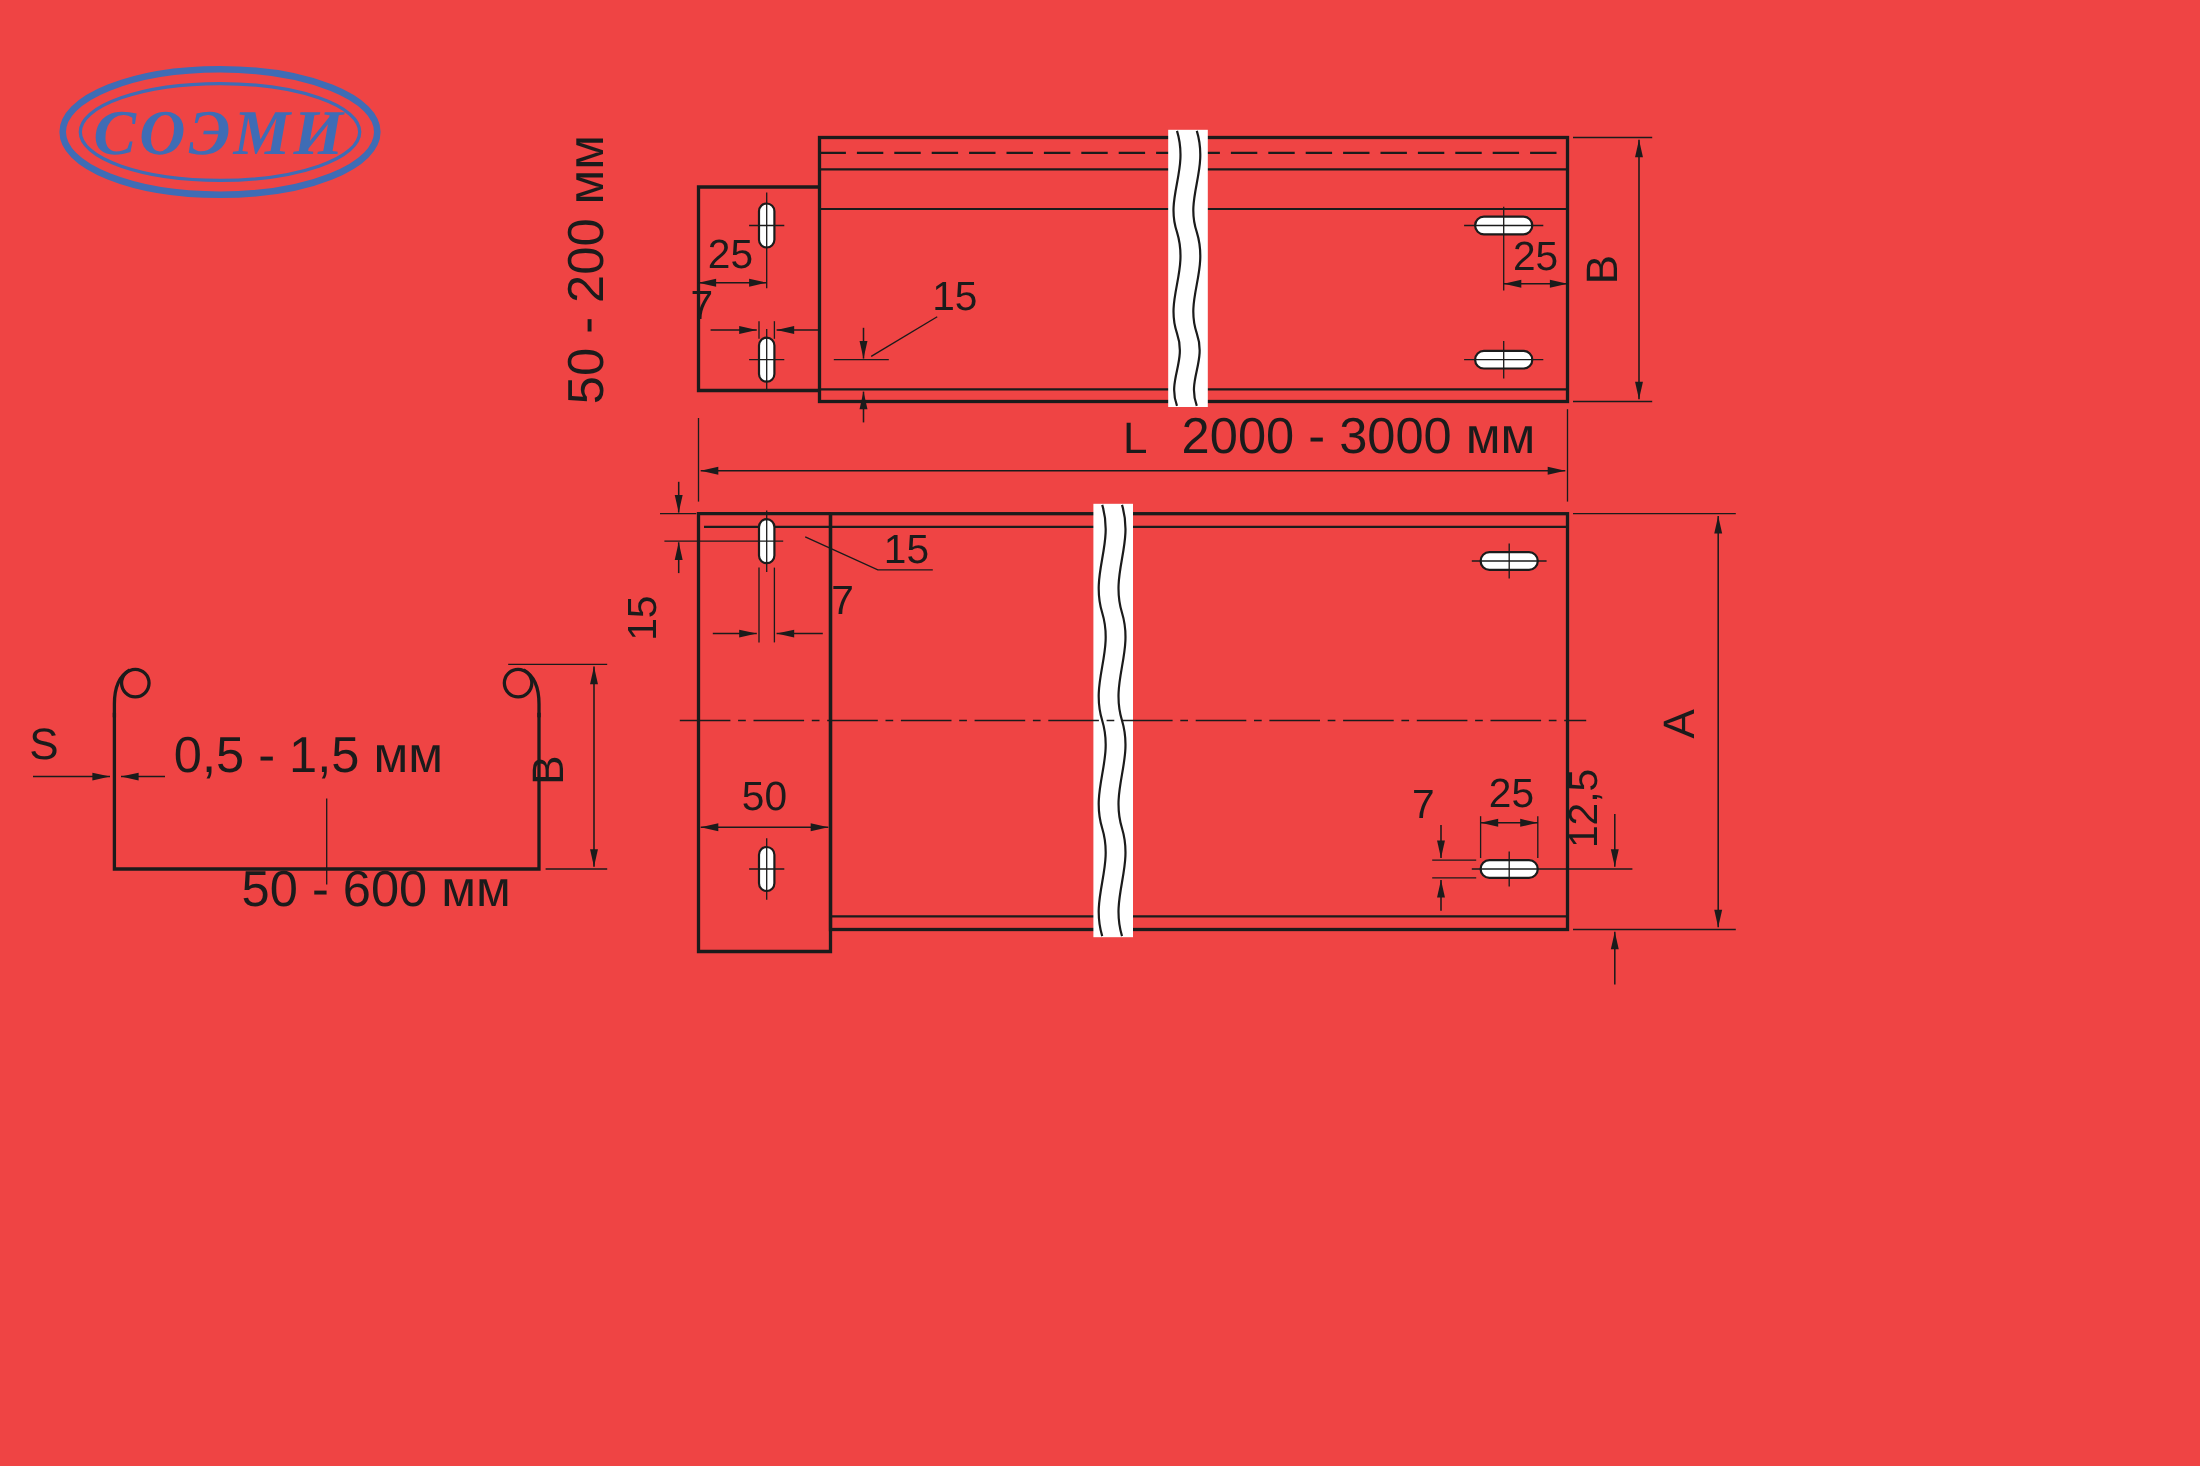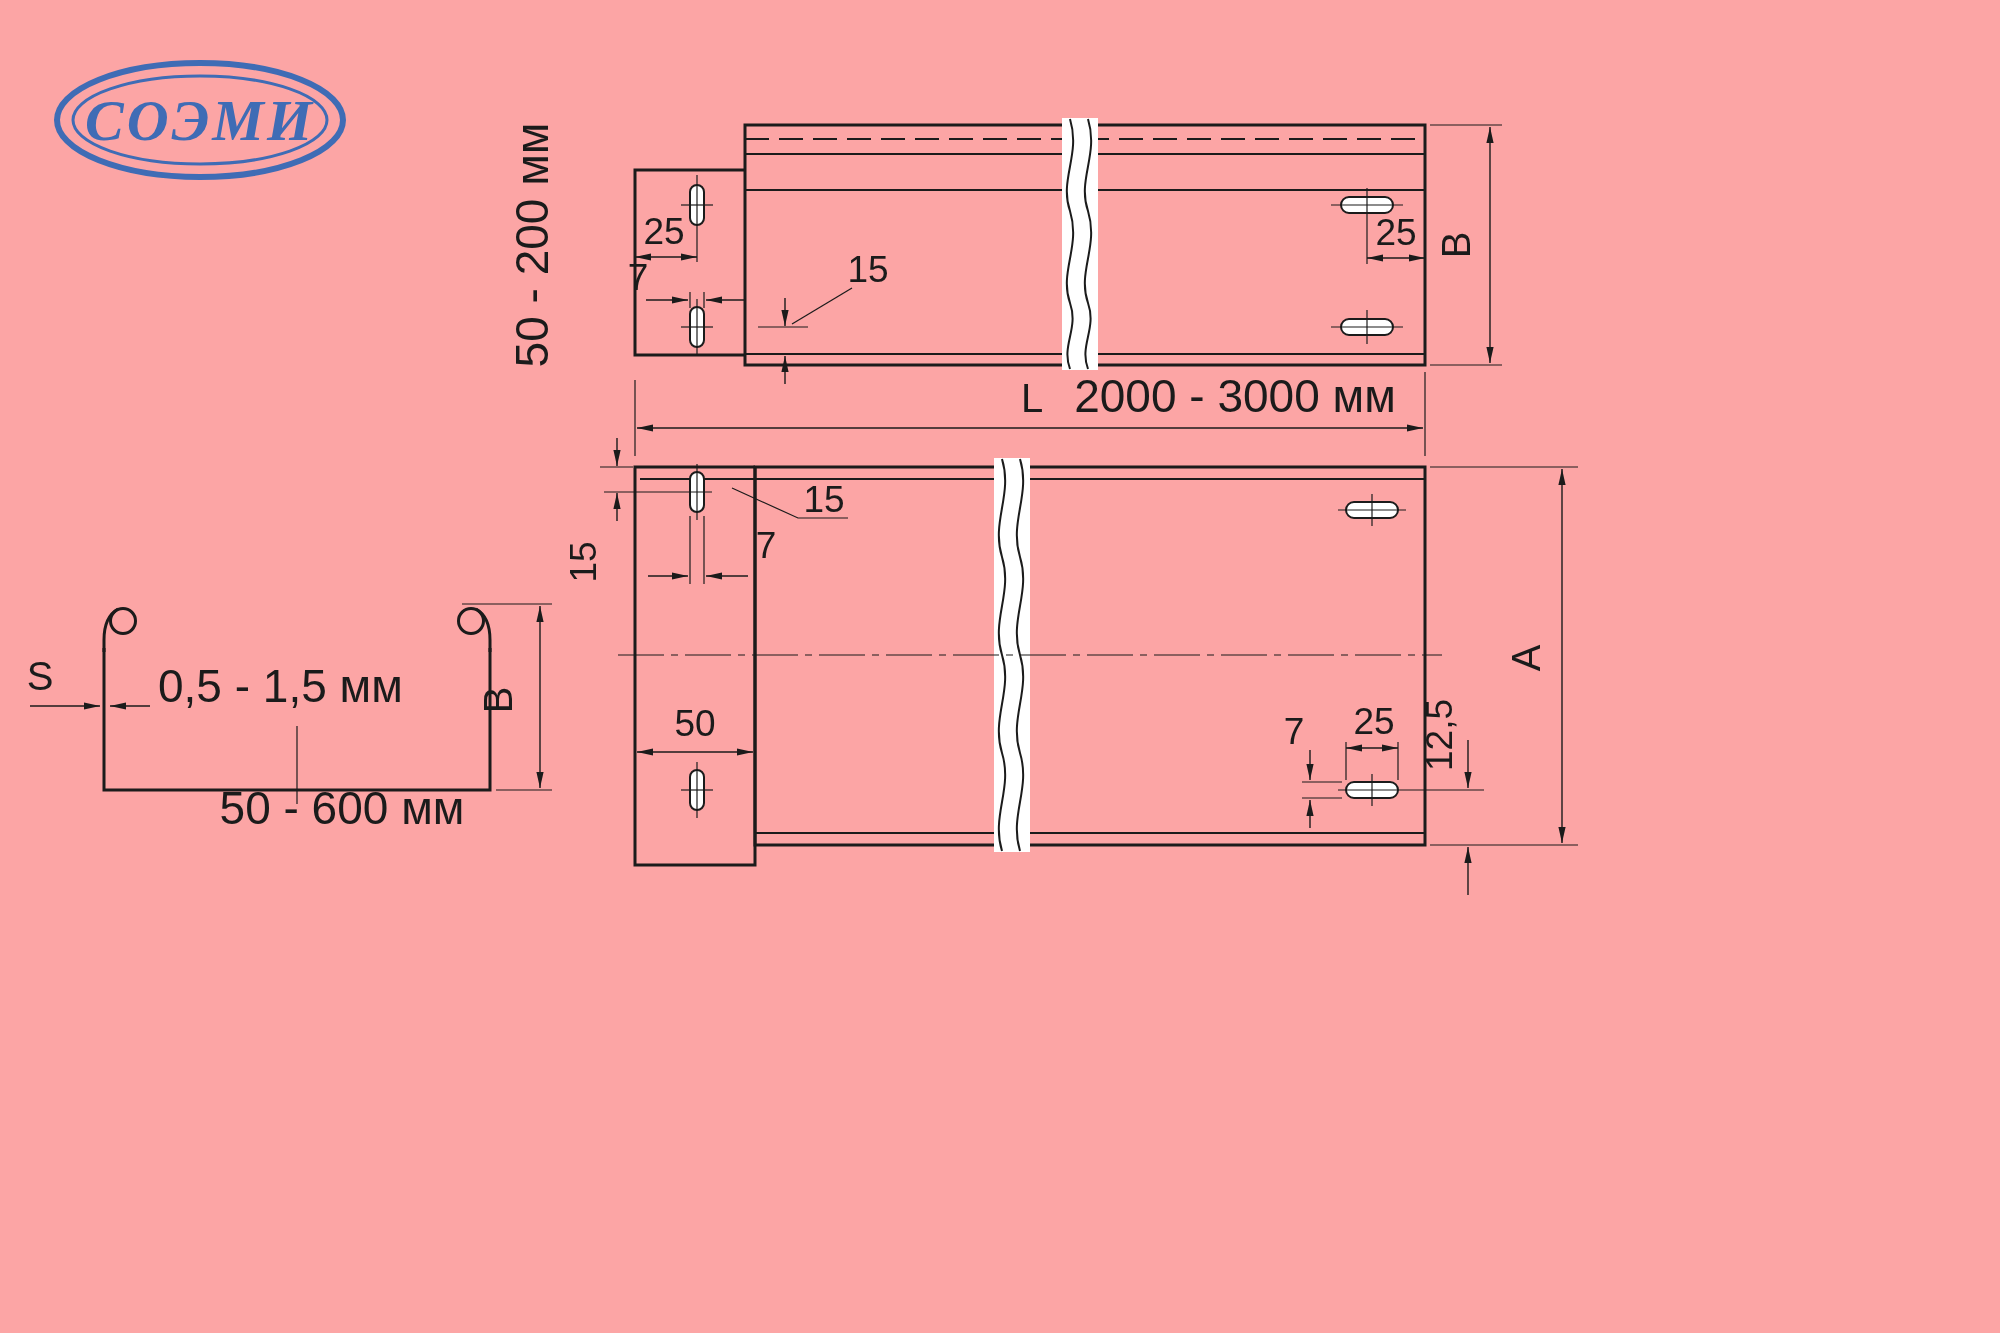--- a/index.html
+++ b/index.html
@@ -1,16 +1,16 @@
 <!DOCTYPE html>
 <html><head>
 <meta charset="utf-8">
 <style>
   html,body{margin:0;padding:0;background:#ffffff;}
-  .page{position:relative;width:2000px;height:1333px;background:#fca5a5;overflow:hidden;font-family:"Liberation Sans",sans-serif;}
+  .page{position:relative;width:2000px;height:1333px;background:#ef4444;overflow:hidden;font-family:"Liberation Sans",sans-serif;}
   .page svg{position:absolute;left:0;top:0;}
   text{fill:#1b1b1b;font-family:"Liberation Sans",sans-serif;}
   .dim-num{font-size:37px;}
   .dim-big{font-size:46px;}
   .dim-letter{font-size:40px;}
   .logo-text{font-family:"Liberation Serif",serif;font-style:italic;font-weight:bold;font-size:58px;fill:#3f6cb5;letter-spacing:3px;}
   .outline{stroke:#1b1b1b;stroke-width:3;fill:none;stroke-linejoin:miter;}
   .inner{stroke:#1b1b1b;stroke-width:2;fill:none;}
   .thin{stroke:#1b1b1b;stroke-width:1.2;fill:none;}
   .dim{stroke:#1b1b1b;stroke-width:1.4;fill:none;}

